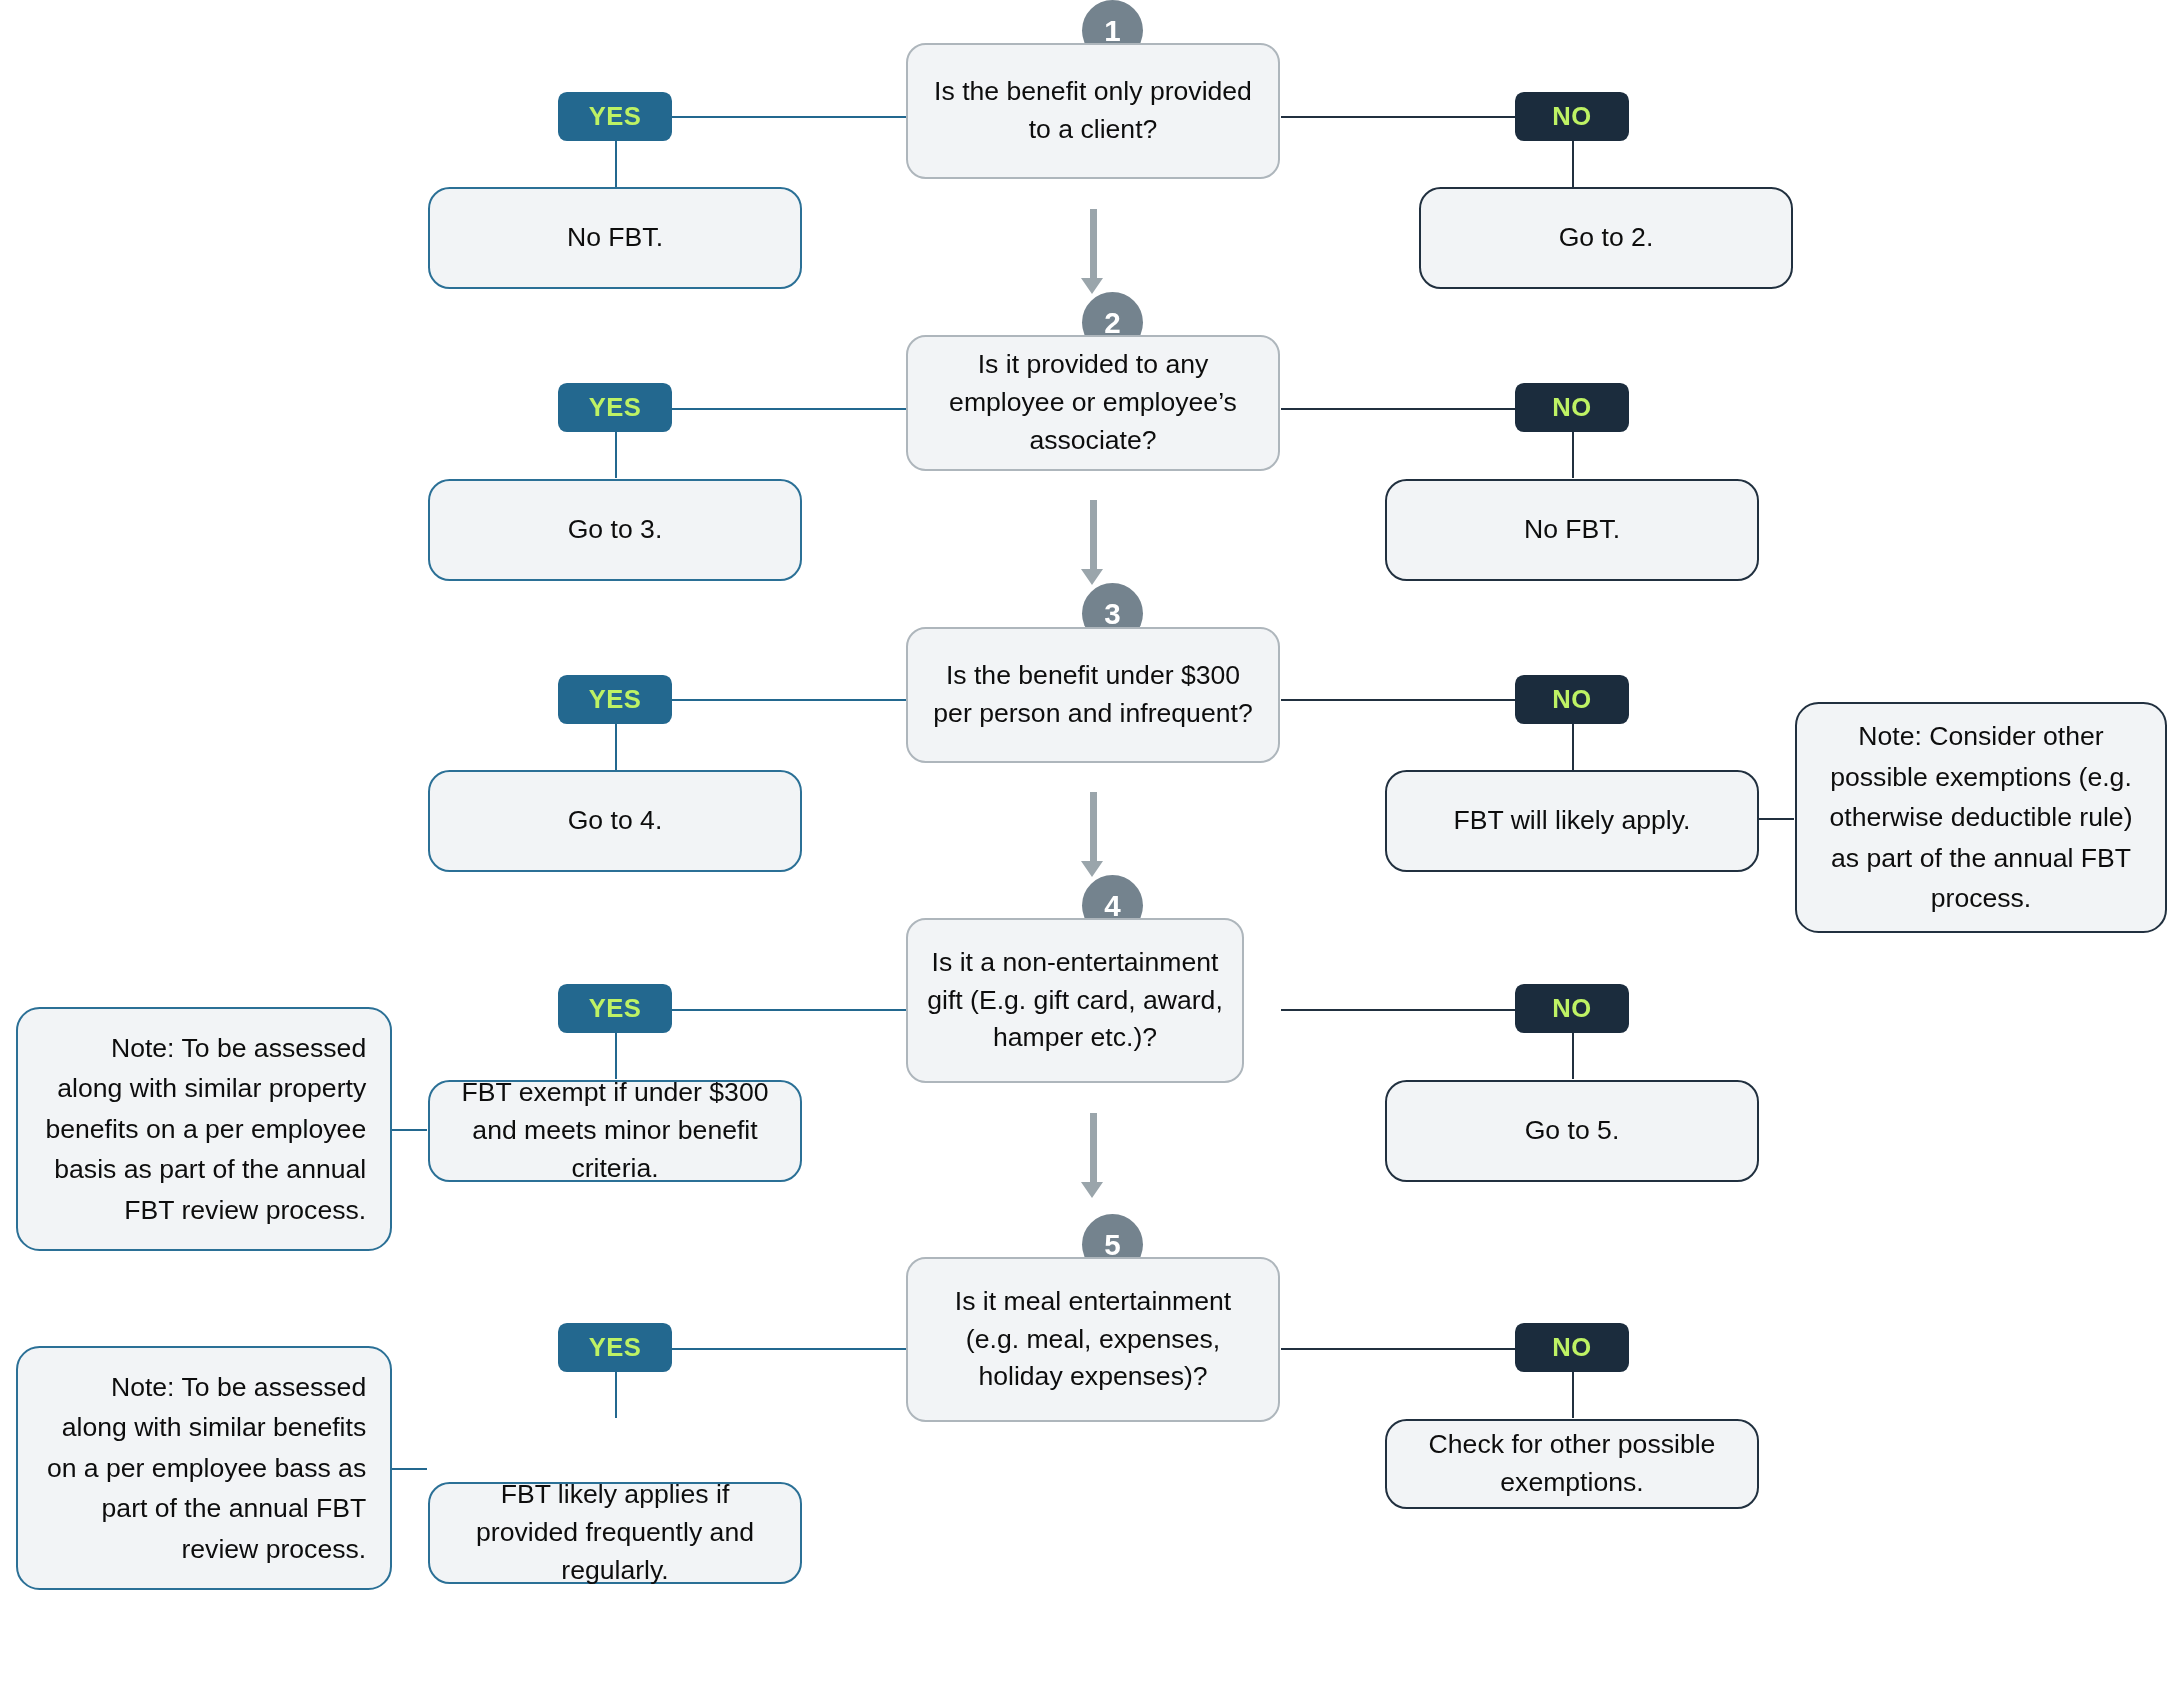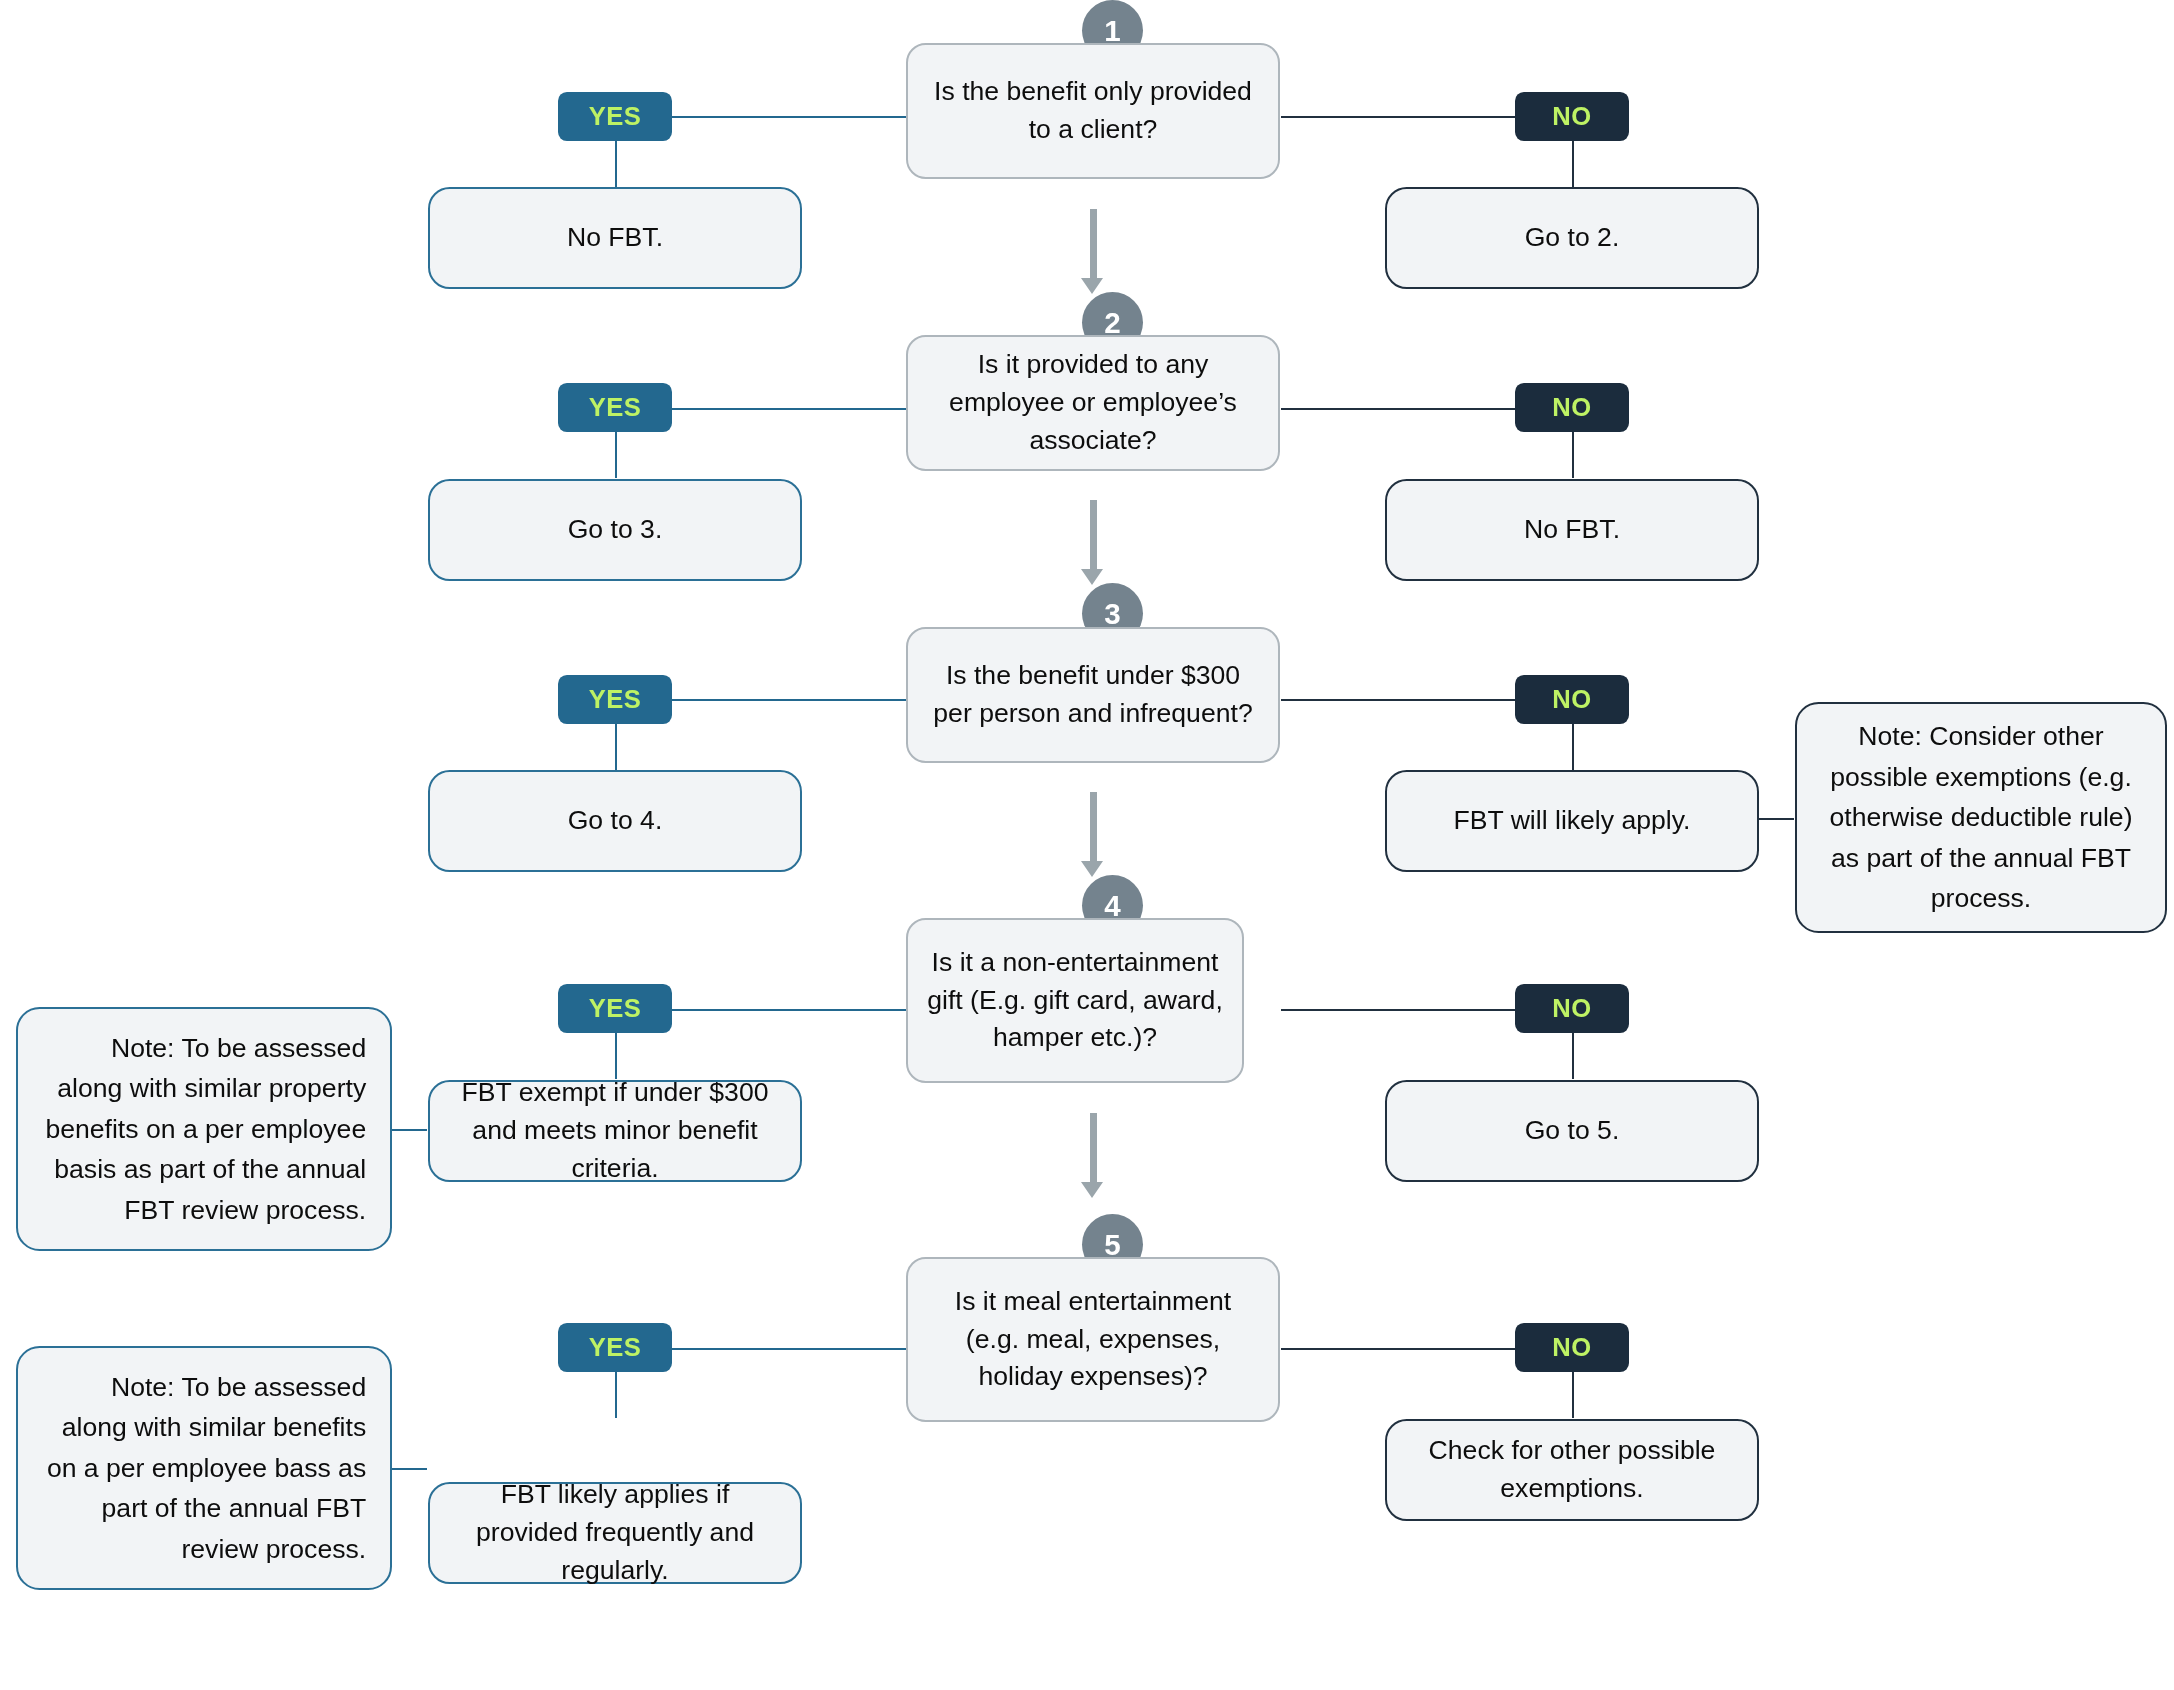--- a/index.html
+++ b/index.html
@@ -153,21 +153,21 @@
   <div class="line line-v c-navy" style="left:1572px; top:140px; height:47px;"></div>
 
   <div class="step-circle" style="left:1082px; top:0px;">1</div>
 
   <div class="box decision" style="left:906px; top:43px; width:374px; height:136px;">Is the benefit only provided to a client?</div>
 
   <div class="badge badge-yes" style="left:558px; top:92px; width:114px; height:49px;">YES</div>
   <div class="badge badge-no" style="left:1515px; top:92px; width:114px; height:49px;">NO</div>
 
   <div class="box outcome-left" style="left:428px; top:187px; width:374px; height:102px;">No FBT.</div>
-  <div class="box outcome-right" style="left:1385px; top:187px; width:374px; height:102px;">Go to 2.</div>
+  <div class="box outcome-right" style="left:1419px; top:187px; width:374px; height:102px;">Go to 2.</div>
 
   <div class="arrow-down" style="left:1086px; top:209px; height:87px;">
     <div class="shaft" style="height:69px;"></div>
     <div class="head" style="top:69px;"></div>
   </div>
 
   <div class="line line-h c-blue" style="left:670px; top:408px; width:236px;"></div>
   <div class="line line-h c-navy" style="left:1281px; top:408px; width:236px;"></div>
   <div class="line line-v c-blue" style="left:615px; top:431px; height:47px;"></div>
   <div class="line line-v c-navy" style="left:1572px; top:431px; height:47px;"></div>
@@ -243,18 +243,18 @@
   <div class="line line-h c-blue" style="left:392px; top:1468px; width:35px;"></div>
 
   <div class="step-circle" style="left:1082px; top:1214px;">5</div>
 
   <div class="box decision" style="left:906px; top:1257px; width:374px; height:165px;">Is it meal entertainment (e.g. meal, expenses, holiday expenses)?</div>
 
   <div class="badge badge-yes" style="left:558px; top:1323px; width:114px; height:49px;">YES</div>
   <div class="badge badge-no" style="left:1515px; top:1323px; width:114px; height:49px;">NO</div>
 
   <div class="box outcome-left" style="left:428px; top:1482px; width:374px; height:102px;">FBT likely applies if provided frequently and regularly.</div>
-  <div class="box outcome-right" style="left:1385px; top:1419px; width:374px; height:102px;text-align:center;">Check for other possible exemptions.</div>
+  <div class="box outcome-right" style="left:1385px; top:1419px; width:374px; height:90px;text-align:center;">Check for other possible exemptions.</div>
 
   <div class="box note-left" style="left:15.8px; top:1346px; width:376px; height:244px; padding:9.9px 23.6px;">Note: To be assessed along with similar benefits on a per employee bass as part of the annual FBT review process.</div>
 
 </div>
 
 
 </body></html>

